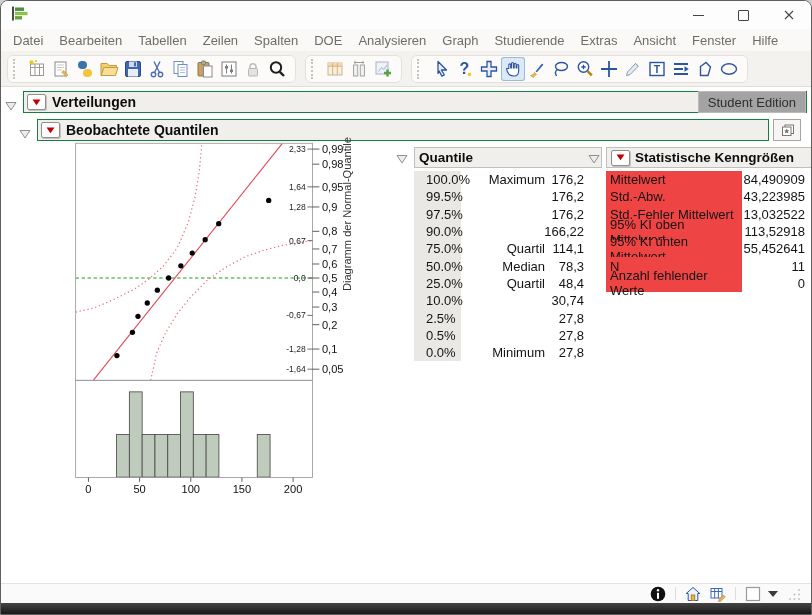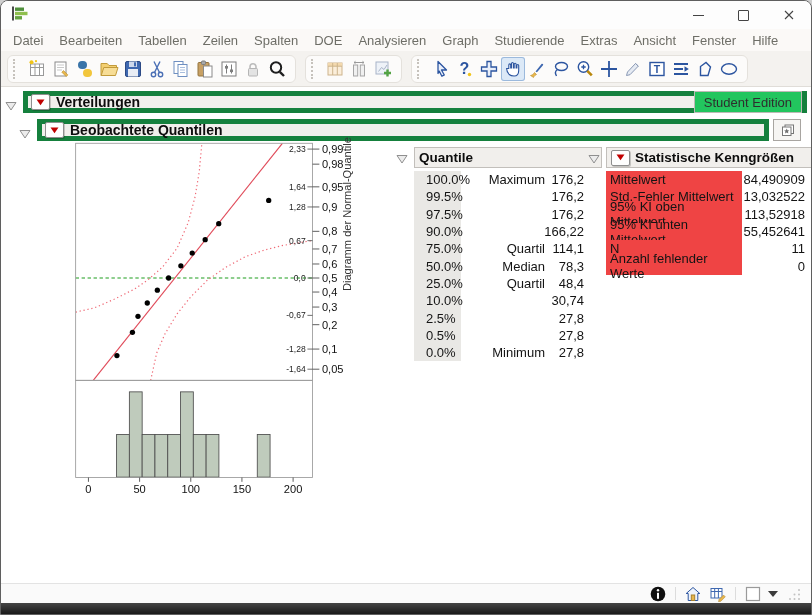--- a/index.html
+++ b/index.html
@@ -21,24 +21,24 @@
            align-items:center;padding-left:6px;gap:9px;}
   .tb-group{display:flex;align-items:center;background:#fcfbfa;border:1px solid #e4e1dc;
             border-radius:6px;padding:2px 6px 2px 2px;height:28px;box-sizing:border-box;}
   .tb-grip{width:4px;height:20px;border-left:2px dotted #c6c2bc;margin:0 6px 0 3px;}
   .tbi{width:24px;height:24px;display:flex;align-items:center;justify-content:center;border-radius:3px;}
   .tbi.selected{background:#dce9f7;box-shadow:inset 0 0 0 1px #9bb9dc;}
   
   .content{position:absolute;top:86px;left:0;width:810px;height:498px;background:#fff;}
   .outline-row{position:absolute;display:flex;align-items:center;}
   .disc-tri{width:12px;height:10px;flex:none;}
-  .obar{display:flex;align-items:center;height:22px;background:#f1efec;border:5px solid #15803d;
+  .obar{display:flex;align-items:center;height:22px;background:#f1efec;border:1px solid #15803d;
         padding:0 3px;margin-left:6px;box-sizing:border-box;flex:1;}
   .otitle{font-weight:bold;font-size:14px;color:#0d0d0d;margin-left:6px;white-space:nowrap;}
-  .badge{margin-left:auto;height:22px;margin-right:-3px;border:1px solid #bdbab6;background:#22c55e;
+  .badge{margin-left:auto;height:22px;margin-right:-3px;border:1px solid #bdbab6;background:#a3a3a3;
          display:flex;align-items:center;padding:0 9px;font-size:13px;color:#2e2e2e;box-sizing:border-box;}
   .redbtn{width:17px;height:14px;background:#fefefe;border:1px solid #8f8f8f;border-radius:2px;
           display:flex;align-items:center;justify-content:center;box-shadow:1px 1px 0 rgba(0,0,0,.18);flex:none;}
   .pinbtn{width:26px;height:20px;border:1px solid #a8a5a1;background:#f6f5f3;display:flex;
           align-items:center;justify-content:center;margin-left:4px;flex:none;}
   #plot-svg{position:absolute;left:0;top:0;}
   svg text{font-family:"Liberation Sans",sans-serif;}
   
   .panel-header{position:absolute;display:flex;align-items:center;height:21px;background:#f1efec;
                 border:1px solid #c2bfbb;font-weight:bold;font-size:13.5px;color:#0d0d0d;
@@ -497,20 +497,24 @@
           </svg>
       </span>
       <span>Statistische Kenngrößen</span>
     </div>
     <div class="stable" id="stable" style="left:605px;top:84px;width:199px;">
         <div class="srow">
           <span class="slabel">Mittelwert</span>
           <span class="sval">84,490909</span>
         </div>
         <div class="srow">
+          <span class="slabel">Std.-Abw.</span>
+          <span class="sval">43,223985</span>
+        </div>
+        <div class="srow">
           <span class="slabel">Std.-Fehler Mittelwert</span>
           <span class="sval">13,032522</span>
         </div>
         <div class="srow">
           <span class="slabel">95% KI oben Mittelwert</span>
           <span class="sval">113,52918</span>
         </div>
         <div class="srow">
           <span class="slabel">95% KI unten Mittelwert</span>
           <span class="sval">55,452641</span>

